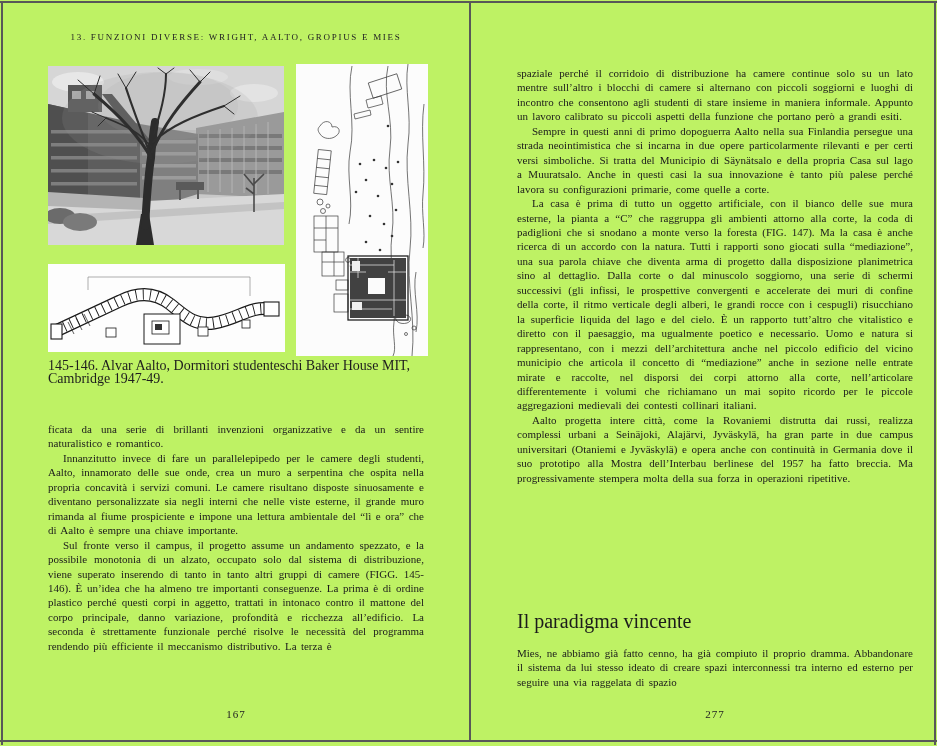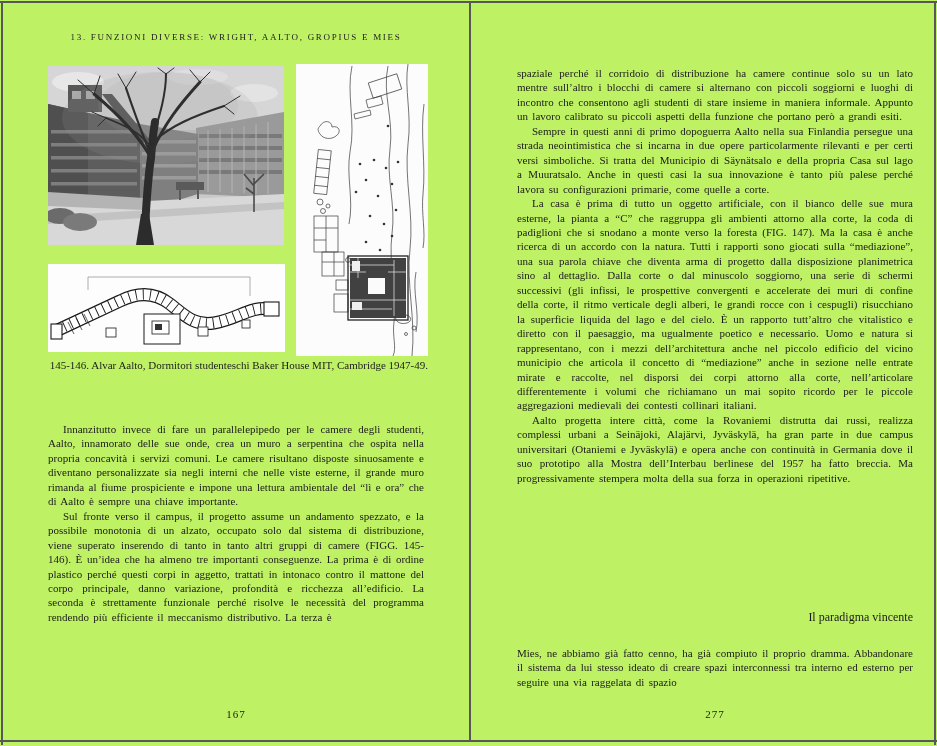--- a/index.html
+++ b/index.html
@@ -22,35 +22,35 @@
   .head-left  { left:48px;  width:376px; }
   .head-right { left:517px; width:396px; }
 
   .fig { position:absolute; overflow:hidden; }
   .fig-photo    { left:48px;  top:66px;  width:236px; height:179px; }
   .fig-siteplan { left:296px; top:64px;  width:132px; height:292px; }
   .fig-plan     { left:48px;  top:264px; width:237px; height:88px; }
 
   .caption {
     position:absolute; left:48px; top:359px; width:380px;
-    font-size:11px; line-height:13.4px; text-align:right; color:#1d1d1d;
+    font-size:14px; line-height:13.4px; text-align:left; color:#1d1d1d;
   }
   .caption p { margin:0; }
 
   .body-col { position:absolute; text-align:justify; font-size:11px;
     line-height:14.45px; word-spacing:1.6px; color:#1b1b1b; }
   .col-left  { left:48px;  top:422px; width:376px; }
   .col-right { left:517px; top:66px;  width:396px; }
   .col-mies  { left:517px; top:646px; width:396px; }
   .body-col p { margin:0; }
   .body-col p.indent { text-indent:15px; }
 
   .section-heading {
     position:absolute; left:517px; top:610px; width:396px;
-    font-size:12px; text-align:right; color:#1b1b1b;
+    font-size:20px; text-align:left; color:#1b1b1b;
   }
 
   .page-num { position:absolute; top:708px; font-size:11px; letter-spacing:1px;
     text-align:center; color:#222; }
   .pn-left  { left:48px;  width:376px; }
   .pn-right { left:517px; width:396px; }
 </style>
 </head>
 <body>
 
@@ -230,20 +230,21 @@
       </g>
       <path d="M20,58 l6,12 M28,54 l6,12 M36,50 l6,12" stroke="#1a1a1a" stroke-width="0.7"></path>
     </svg>
   </div>
 
   <div class="caption">
     <p>145-146.  Alvar Aalto, Dormitori studenteschi Baker House MIT, Cambridge 1947-49.</p>
   </div>
 
   <div class="body-col col-left">
+    <p>ficata da una serie di brillanti invenzioni organizzative e da un sentire naturalistico e romantico.</p>
     <p class="indent">Innanzitutto invece di fare un parallelepipedo per le camere degli studenti, Aalto, innamorato delle sue onde, crea un muro a serpentina che ospita nella propria concavità i servizi comuni. Le camere risultano disposte sinuosamente e diventano personalizzate sia negli interni che nelle viste esterne, il grande muro rimanda al fiume prospiciente e impone una lettura ambientale del “lì e ora” che di Aalto è sempre una chiave importante.</p>
     <p class="indent">Sul fronte verso il campus, il progetto assume un andamento spezzato, e la possibile monotonia di un alzato, occupato solo dal sistema di distribuzione, viene superato inserendo di tanto in tanto altri gruppi di camere (FIGG. 145-146). È un’idea che ha almeno tre importanti conseguenze. La prima è di ordine plastico perché questi corpi in aggetto, trattati in intonaco contro il mattone del corpo principale, danno variazione, profondità e ricchezza all’edificio. La seconda è strettamente funzionale perché risolve le necessità del programma rendendo più efficiente il meccanismo distributivo. La terza è</p>
   </div>
 
   <div class="body-col col-right">
     <p>spaziale perché il corridoio di distribuzione ha camere continue solo su un lato mentre sull’altro i blocchi di camere si alternano con piccoli soggiorni e luoghi di incontro che consentono agli studenti di stare insieme in maniera informale. Appunto un lavoro calibrato su piccoli aspetti della funzione che portano però a grandi esiti.</p>
     <p class="indent">Sempre in questi anni di primo dopoguerra Aalto nella sua Finlandia persegue una strada neointimistica che si incarna in due opere particolarmente rilevanti e per certi versi simboliche. Si tratta del Municipio di Säynätsalo e della propria Casa sul lago a Muuratsalo. Anche in questi casi la sua innovazione è tanto più palese perché lavora su configurazioni primarie, come quelle a corte.</p>
     <p class="indent">La casa è prima di tutto un oggetto artificiale, con il bianco delle sue mura esterne, la pianta a “C” che raggruppa gli ambienti attorno alla corte, la coda di padiglioni che si snodano a monte verso la foresta (FIG. 147). Ma la casa è anche ricerca di un accordo con la natura. Tutti i rapporti sono giocati sulla “mediazione”, una sua parola chiave che diventa arma di progetto dalla disposizione planimetrica sino al dettaglio. Dalla corte o dal minuscolo soggiorno, una serie di schermi successivi (gli infissi, le prospettive convergenti e accelerate dei muri di confine della corte, il ritmo verticale degli alberi, le grandi rocce con i cespugli) risucchiano la superficie liquida del lago e del cielo. È un rapporto tutt’altro che vitalistico e diretto con il paesaggio, ma ugualmente poetico e necessario. Uomo e natura si rappresentano, con i mezzi dell’architettura anche nel piccolo edificio del vicino municipio che articola il concetto di “mediazione” anche in sezione nelle entrate mirate e raccolte, nel disporsi dei corpi attorno alla corte, nell’articolare differentemente i volumi che richiamano un mai sopito ricordo per le piccole aggregazioni medievali dei contesti collinari italiani.</p>
     <p class="indent">Aalto progetta intere città, come la Rovaniemi distrutta dai russi, realizza complessi urbani a Seinäjoki, Alajärvi, Jyväskylä, ha gran parte in due campus universitari (Otaniemi e Jyväskylä) e opera anche con continuità in Germania dove il suo prototipo alla Mostra dell’Interbau berlinese del 1957 ha fatto breccia. Ma progressivamente stempera molta della sua forza in operazioni ripetitive.</p>
   </div>

